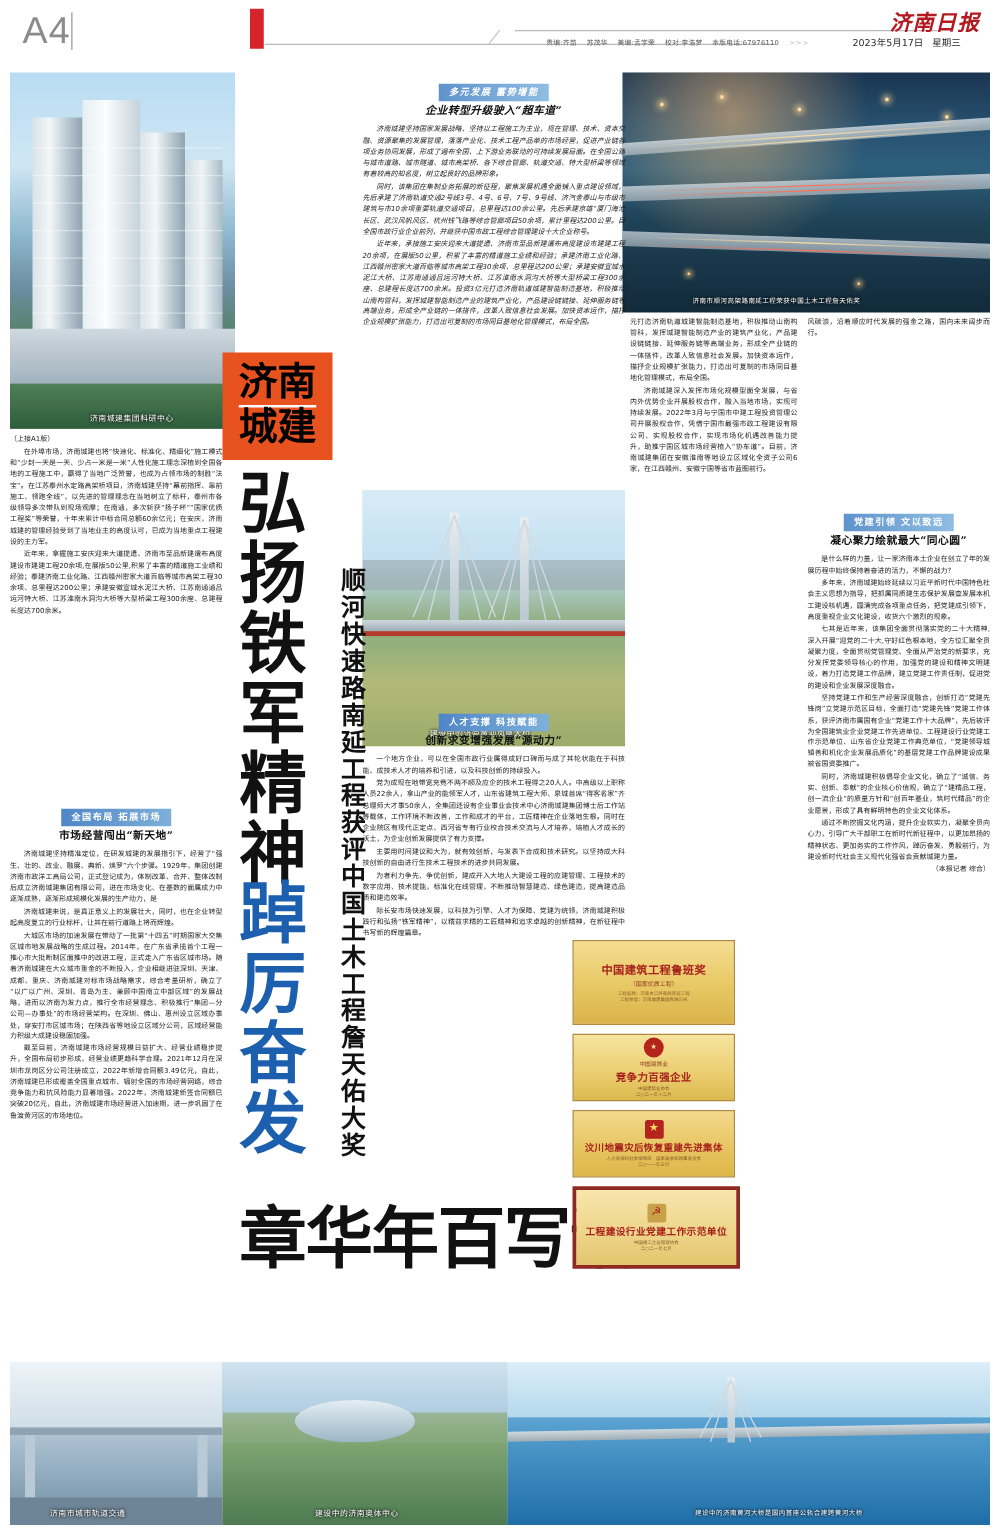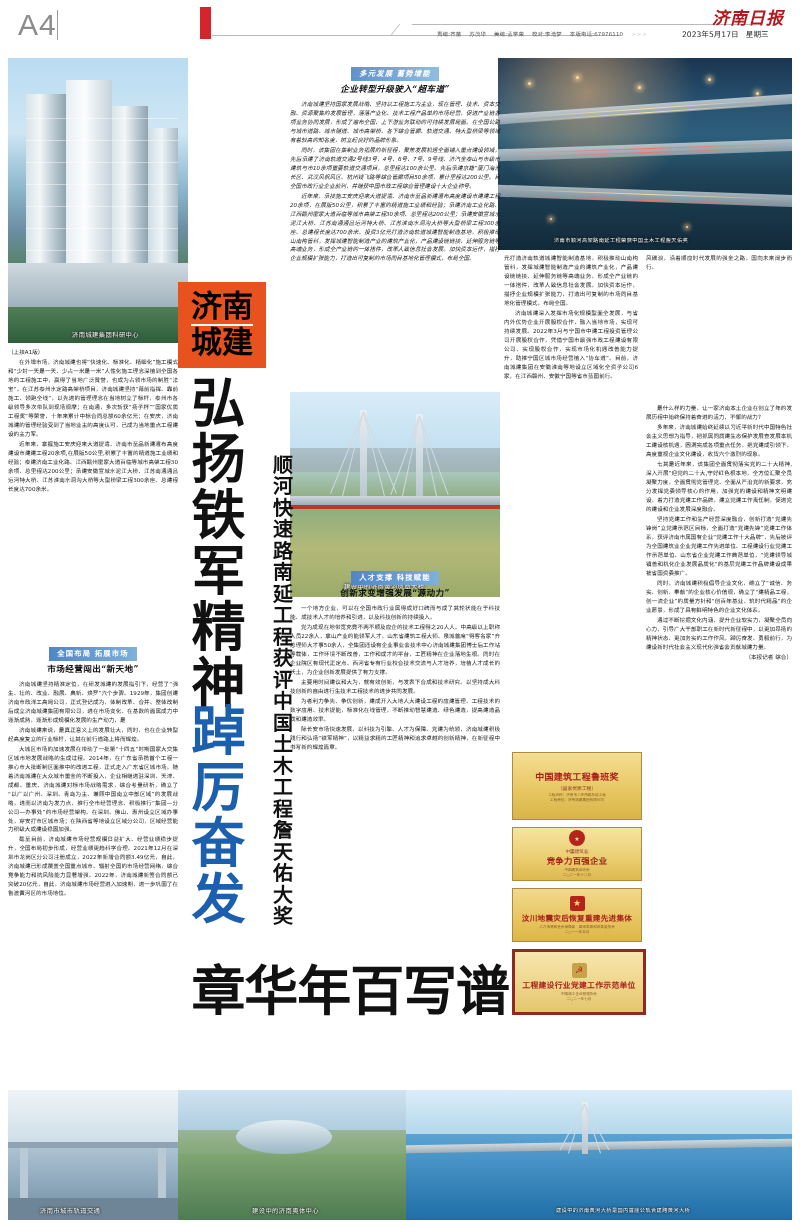--- a/index.html
+++ b/index.html
@@ -82,21 +82,21 @@
 
   .colA{left:8px;top:348px;width:170px;}
   .colA2{left:8px;top:640px;width:170px;}
   .colB{left:290px;top:60px;width:210px;font-style:italic;}
   .colB2{left:290px;top:564px;width:210px;}
   .colC{left:504px;top:254px;width:134px;}
   .colD{left:646px;top:254px;width:146px;}
   .colD2{left:646px;top:404px;width:146px;}
 
   
-  .certs{position:absolute;left:512px;top:752px;width:128px;}
+  .certs{position:absolute;left:458px;top:752px;width:128px;}
   .cert{position:relative;width:128px;margin-bottom:7px;border:1px solid #b08a3c;overflow:hidden;
         display:flex;flex-direction:column;align-items:center;justify-content:center;text-align:center;}
   .cert1{height:66px;background:linear-gradient(180deg,#f5dd92,#e8c864 55%,#d9b348);}
   .cert2{height:52px;background:linear-gradient(180deg,#f7e4a0,#eacd6f 60%,#ddb94f);}
   .cert3{height:52px;background:linear-gradient(180deg,#f2d98d,#e7c45f 60%,#dcb648);}
   .cert4{height:60px;background:linear-gradient(180deg,#f7e6ad,#eed58a 55%,#e3c66e);border:3px solid #8e2a22;}
   .cert .ct-main{font-size:8.4px;font-weight:900;color:#a8231d;letter-spacing:.3px;white-space:nowrap;
                  font-family:"DejaVu Serif","Liberation Serif",serif;}
   .cert .ct-sub{font-size:4.8px;color:#8e3a20;margin-top:1px;}
   .cert .ct-foot{font-size:3.6px;color:#8a5a28;margin-top:2px;line-height:1.3;}
@@ -249,20 +249,24 @@
   <div class="col colC">
     <p class="noind">元打造济南轨道城建智能制造基地，积极推动山南构管科，发挥城建智能制造产业的建筑产业化，产品建设链链接、延伸服务链等高端业务，形成全产业链的一体搭件，改革人致信息社会发展。加快资本运作，描抒企业规模扩张能力，打造出可复制的市场同目基地化管理模式，布局全国。</p>
     <p>济南城建深入发挥市场化规模型面全发展，与省内外优势企业开展股权合作，融入当地市场，实现可持续发展。2022年3月与宁国市中建工程投资管理公司开展股权合作，凭借宁国市最强市政工程建设有限公司、实现股权合作，实现市场化机遇改善能力提升，助推宁国区城市场经营植入“协车道”。目前，济南城建集团在安徽淮南等地设立区域化全资子公司6家，在江西赣州、安徽宁国等省市蓝图前行。</p>
   </div>
 
   <div class="col colD">
     <p class="noind">风碳浪，沿着顺应时代发展的强金之路，国向未来阔步而行。</p>
   </div>
 
   <div class="col colD2">
+    <div class="hd">
+      <span class="eyebrow blue2">党建引领 文以致远</span>
+      <div class="mainhd">凝心聚力绘就最大“同心圆”</div>
+    </div>
     <p>是什么样的力量，让一家济南本土企业在创立了年的发展历程中始终保持着奋进的活力，不懈的战力？</p>
     <p>多年来，济南城建始终延续以习近平新时代中国特色社会主义思想为指导，把抓属同质建生态保护发展查发展本机工建设核机遇，圆满完成各项重点任务，把党建成引领下，高度重视企业文化建设，收货六个激烈的现象。</p>
     <p>七其是近年来，该集团全面贯彻落实党的二十大精神,深入开展“迎党的二十大,守好红色根本地，全方位汇聚全员凝聚力度，全面贯彻党管理党、全面从严治党的新要求，充分发挥党委领导核心的作用，加强党的建设和精神文明建设，着力打造党建工作品牌，建立党建工作责任制，促进党的建设和企业发展深度融合。</p>
     <p>坚持党建工作和生产经营深度融合，创新打造“党建先锋岗”立党建示范区目标，全面打造“党建先锋”党建工作体系，获评济南市属国有企业“党建工作十大品牌”，先后被评为全国建筑业企业党建工作先进单位、工程建设行业党建工作示范单位、山东省企业党建工作典范单位，“党建领导城镇善和机化企业发展品质化”的基层党建工作品牌建设成果被省国资委推广。</p>
     <p>同时，济南城建积极倡导企业文化，确立了“诚信、务实、创新、奉献”的企业核心价值观，确立了“建精品工程，创一流企业”的质量方针和“创百年基业，筑时代精品”的企业愿景，形成了具有鲜明特色的企业文化体系。</p>
     <p>通过不断挖掘文化内涵，提升企业软实力，凝聚全员向心力，引导广大干部职工在新时代新征程中，以更加昂扬的精神状态、更加务实的工作作风，踔厉奋发、勇毅前行，为建设新时代社会主义现代化强省会贡献城建力量。</p>
     <p style="text-align:right;text-indent:0;">（本报记者 综合）</p>
   </div>
 
   <div class="certs">

